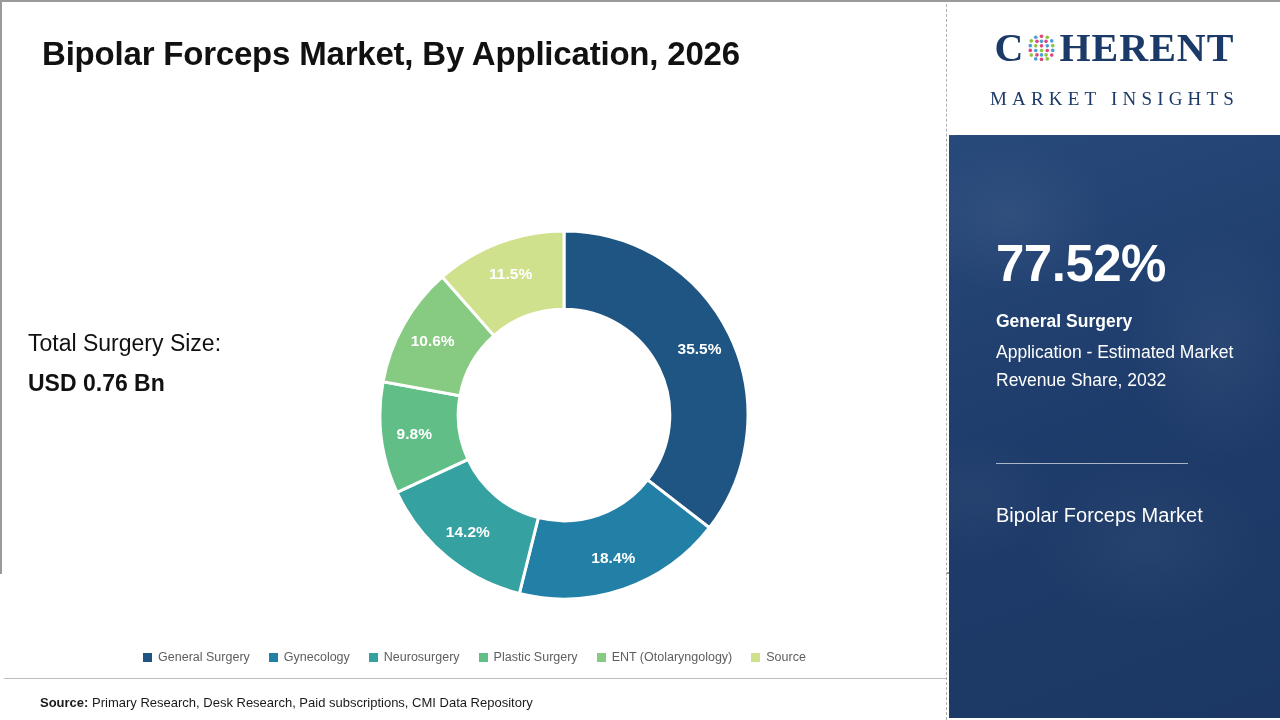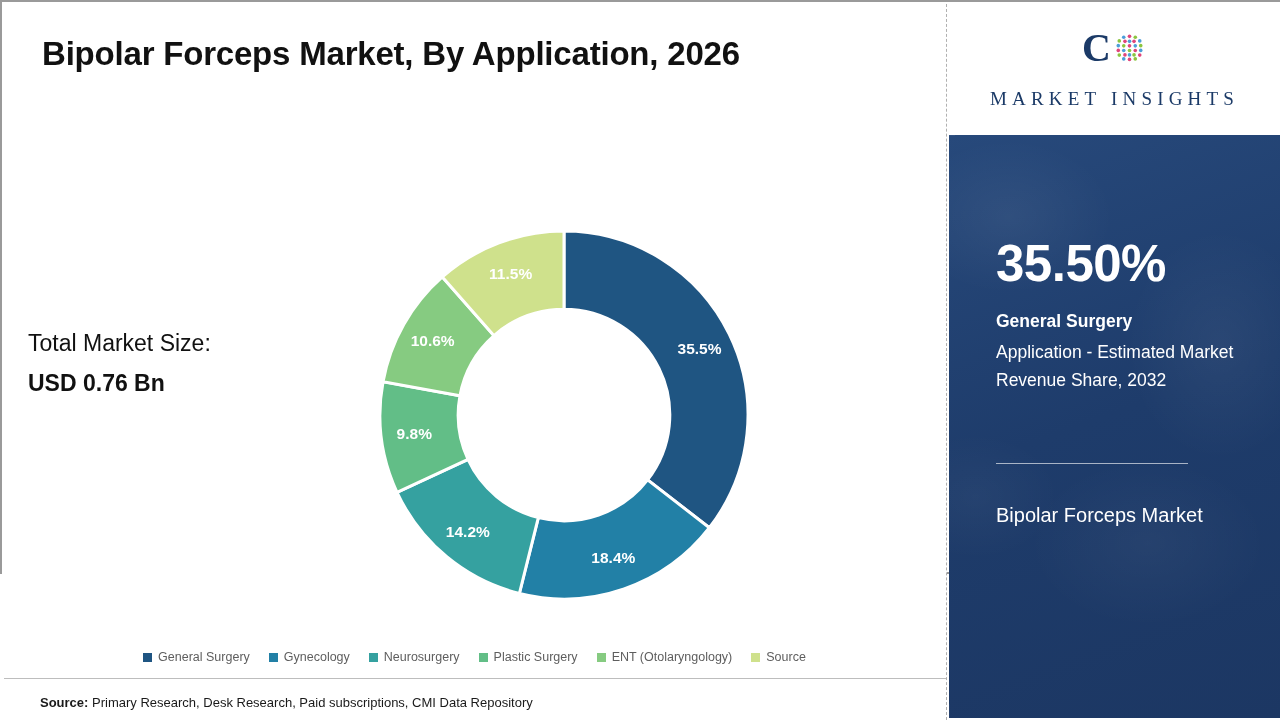--- a/index.html
+++ b/index.html
@@ -158,21 +158,21 @@
 <body>
 
 <div id="page">
 
   <div id="main">
 
     <div id="chart-title">Bipolar Forceps Market, By Application, 2026</div>
 
 
     <div id="total-block">
-      <span id="total-label">Total Market Size:</span>
+      <span id="total-label">Total Surgery Size:</span>
       <span id="total-value">USD 0.76 Bn</span>
     </div>
 
     <div id="donut-wrap">
       <svg id="donut-svg" viewBox="0 0 384 384">
         <g id="donut-slices">
             <path d="M 192 8 A 184 184 0 0 1 337.388522277127 304.7748978721477 L 275.59840030934805 256.84556627648493 A 105.8 105.8 0 0 0 192 86.2 Z" fill="#1f5582" stroke="#ffffff" stroke-width="3"></path>
             <path d="M 337.388522277127 304.7748978721477 A 184 184 0 0 1 147.36174153364496 370.5032937541795 L 166.33300138184586 294.6393939086532 A 105.8 105.8 0 0 0 275.59840030934805 256.84556627648493 Z" fill="#2280a6" stroke="#ffffff" stroke-width="3"></path>
             <path d="M 147.36174153364496 370.5032937541795 A 184 184 0 0 1 25.02286588443448 269.2957740277723 L 95.98814788354983 236.44507006596908 A 105.8 105.8 0 0 0 166.33300138184586 294.6393939086532 Z" fill="#35a1a0" stroke="#ffffff" stroke-width="3"></path>
             <path d="M 25.02286588443448 269.2957740277723 A 184 184 0 0 1 11.046082280859338 158.65813949260672 L 87.95149731149412 172.82843020824885 A 105.8 105.8 0 0 0 95.98814788354983 236.44507006596908 Z" fill="#62be87" stroke="#ffffff" stroke-width="3"></path>
@@ -255,28 +255,29 @@
               <circle cx="14.5" cy="29" r="2.2" fill="#e0457b"></circle>
               <circle cx="20" cy="29" r="2.2" fill="#4c9ed9"></circle>
               <circle cx="25.5" cy="29" r="2.2" fill="#8bc53f"></circle>
               <circle cx="32.4" cy="29.2" r="2.2" fill="#e0457b"></circle>
               <circle cx="13" cy="33.8" r="2.2" fill="#4c9ed9"></circle>
               <circle cx="20" cy="34.4" r="2.2" fill="#e0457b"></circle>
               <circle cx="27" cy="33.8" r="2.2" fill="#8bc53f"></circle>
             </g>
           </svg>
         </span>
+        <span>HERENT</span>
       </div>
       <div id="logo-sub">MARKET INSIGHTS</div>
     </div>
 
     <div id="navy">
       <div id="navy-tex"></div>
       <div id="navy-inner">
-        <div id="stat-value">35.50%</div>
+        <div id="stat-value">77.52%</div>
         <div id="stat-name">General Surgery</div>
         <div id="stat-desc">Application - Estimated Market Revenue Share, 2032</div>
         <div id="navy-rule"></div>
         <div id="navy-market">Bipolar Forceps Market</div>
       </div>
     </div>
   </div>
 </div>
 
 </body></html>

